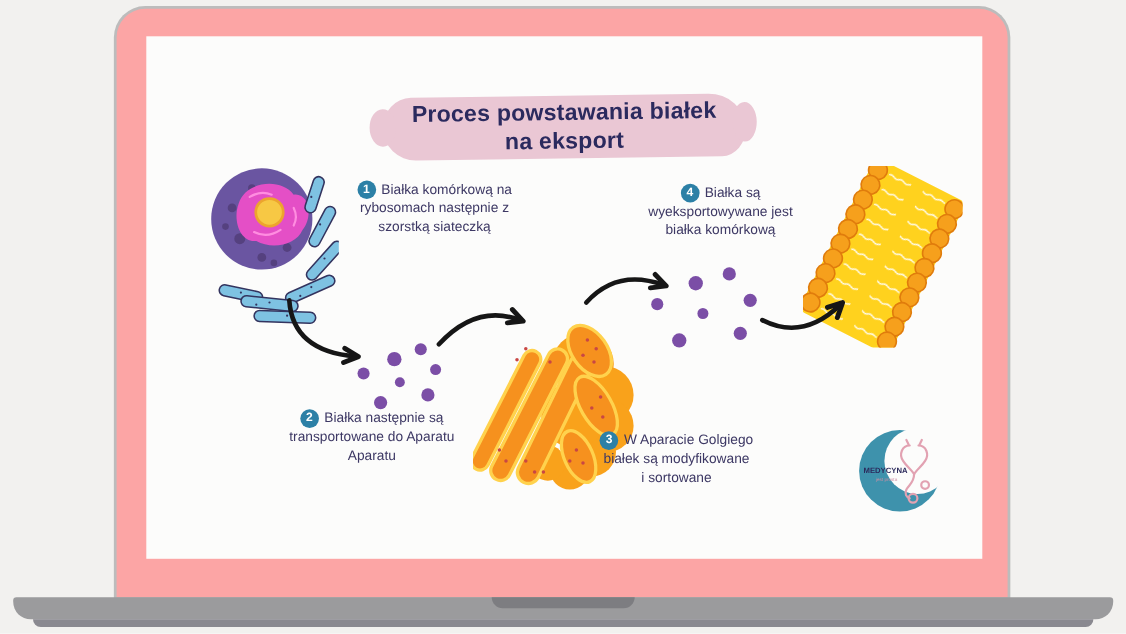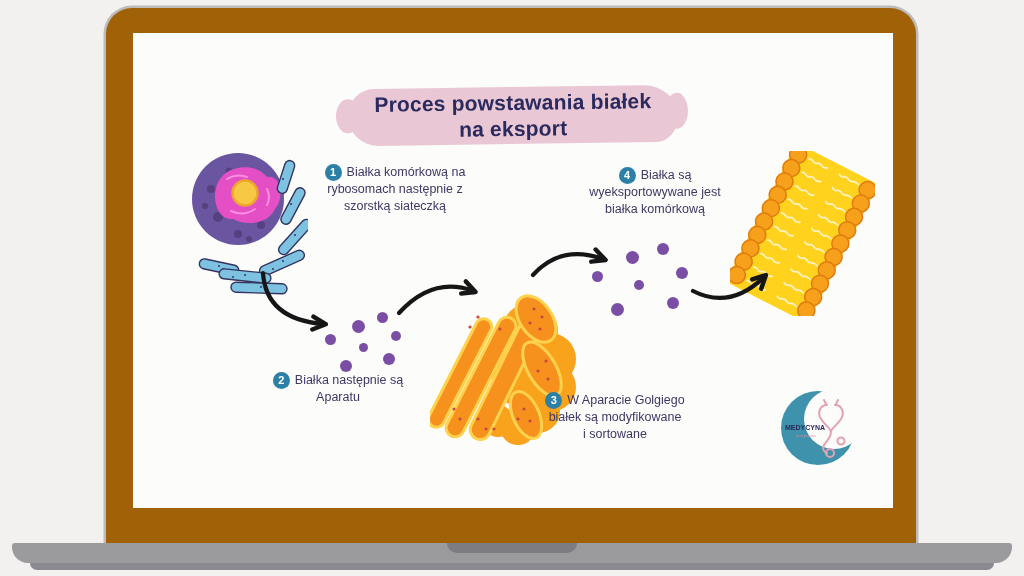--- a/index.html
+++ b/index.html
@@ -2,21 +2,21 @@
 <html><head>
 <meta charset="utf-8">
 <style>
   * { margin:0; padding:0; box-sizing:border-box; }
   html,body { width:1024px; height:576px; overflow:hidden; }
   body { background:#f2f1ef; font-family:"Liberation Sans","DejaVu Sans",sans-serif; position:relative; }
 
   
   .laptop-screen {
     position:absolute; left:106px; top:8px; width:810px; height:535px;
-    background:#a16207; border-radius:26px 26px 0 0;
+    background:#fca5a5; border-radius:26px 26px 0 0;
     box-shadow:0 0 0 2.5px #bcbcbc;
   }
   .screen-content {
     position:absolute; left:27px; top:25px; width:760px; height:475px;
     background:#fcfcfb; overflow:hidden;
   }
   .laptop-base {
     position:absolute; left:12px; top:543px; width:1000px; height:20px;
     background:#9b9b9d; border-radius:3px 3px 16px 16px;
   }
@@ -249,20 +249,21 @@
       </div>
       <div>rybosomach następnie z</div>
       <div>szorstką siateczką</div>
     </div>
 
     <div class="step" style="left:85px; top:339px;">
       <div class="step-first">
         <span class="badge">2</span>
         <span>Białka następnie są</span>
       </div>
+      <div>transportowane do Aparatu</div>
       <div>Aparatu</div>
     </div>
 
     <div class="step" style="left:362px; top:359px;">
       <div class="step-first">
         <span class="badge">3</span>
         <span>W Aparacie Golgiego</span>
       </div>
       <div>białek są modyfikowane</div>
       <div>i sortowane</div>

